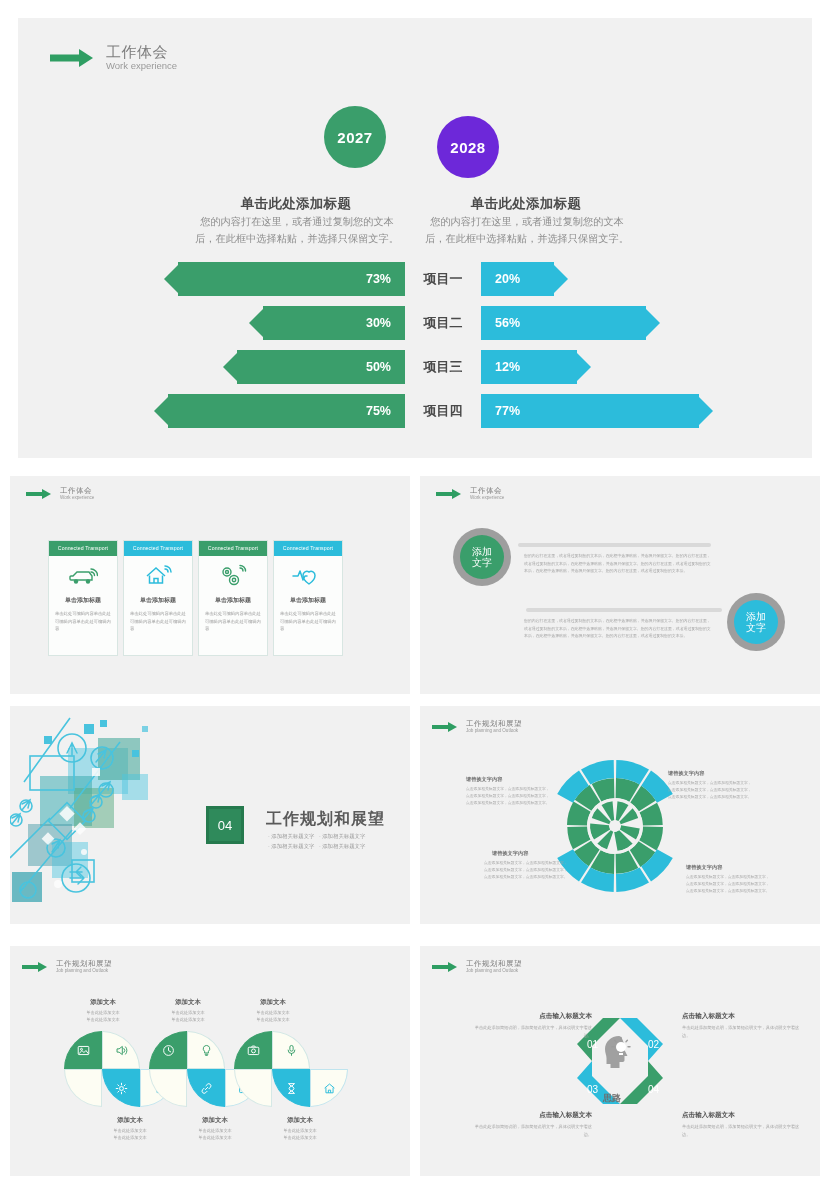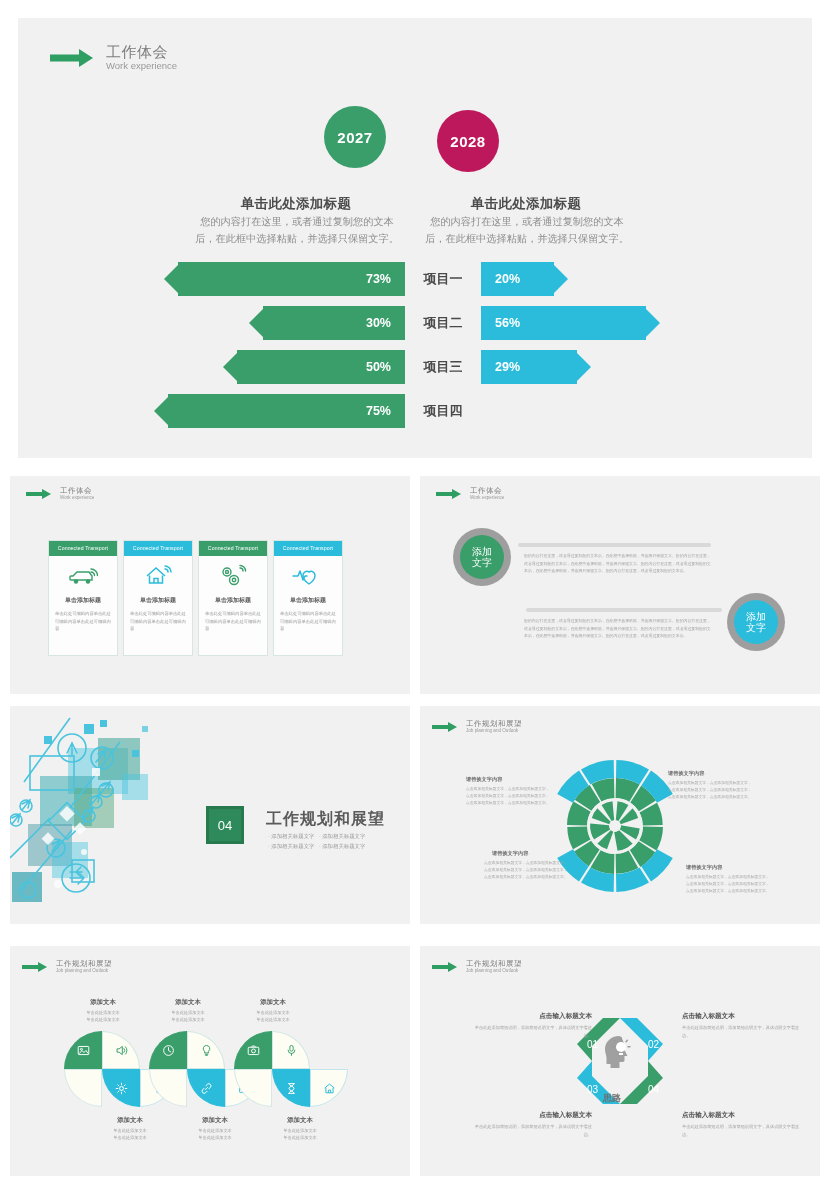--- a/index.html
+++ b/index.html
@@ -146,21 +146,21 @@
       </div>
       <div class="txt">
         <div class="t-cn" style="font-size:15px;">工作体会</div>
         <div class="t-en" style="font-size:9.5px;">Work experience</div>
       </div>
     </div>
 
     <div class="circ" style="left:306px; top:88px; width:62px; height:62px; background:#3a9e6b;">
       <span>2027</span>
     </div>
-    <div class="circ" style="left:419px; top:92px; width:62px; height:62px; background:#be185d;text-align:right;">
+    <div class="circ" style="left:419px; top:98px; width:62px; height:62px; background:#6d28d9;text-align:right;">
       <span>2028</span>
     </div>
 
     <div class="col-title" style="left:170px; top:177px; width:216px;">单击此处添加标题</div>
     <div class="col-body" style="left:176px; top:196px; width:206px;">您的内容打在这里，或者通过复制您的文本后，在此框中选择粘贴，并选择只保留文字。</div>
 
     <div class="col-title" style="left:400px; top:177px; width:216px;">单击此处添加标题</div>
     <div class="col-body" style="left:406px; top:196px; width:206px;">您的内容打在这里，或者通过复制您的文本后，在此框中选择粘贴，并选择只保留文字。</div>
 
     <div class="barrow left" style="left:143px; top:244px; width:244px;">
@@ -189,29 +189,34 @@
 
     <div class="barrow left" style="left:202px; top:332px; width:185px;">
       <div class="tip" style="left:0;"></div>
       <div class="body" style="left:17px;"></div>
       <div class="val">50%</div>
     </div>
     <div class="rowlabel" style="left:387px; top:332px;">项目三</div>
     <div class="barrow right" style="left:463px; top:332px; width:113px;">
       <div class="body" style="right:17px;"></div>
       <div class="tip" style="right:0;"></div>
-      <div class="val">29%</div>
+      <div class="val">12%</div>
     </div>
 
     <div class="barrow left" style="left:133px; top:376px; width:254px;">
       <div class="tip" style="left:0;"></div>
       <div class="body" style="left:17px;"></div>
       <div class="val">75%</div>
     </div>
     <div class="rowlabel" style="left:387px; top:376px;">项目四</div>
+    <div class="barrow right" style="left:463px; top:376px; width:235px;">
+      <div class="body" style="right:17px;"></div>
+      <div class="tip" style="right:0;"></div>
+      <div class="val">77%</div>
+    </div>
   </div>
 
   <div class="slide" id="slide2">
     <div class="hdr" style="left:16px; top:11px;">
       <div class="arrow" style="width:28px;height:11px;">
         <div class="shaft" style="width:19px;height:4px;"></div>
         <div class="head" style="border-left-width:9px;border-top-width:5.5px;border-bottom-width:5.5px;"></div>
       </div>
       <div class="txt" style="margin-left:6px;">
         <div class="t-cn" style="font-size:7.5px;">工作体会</div>

